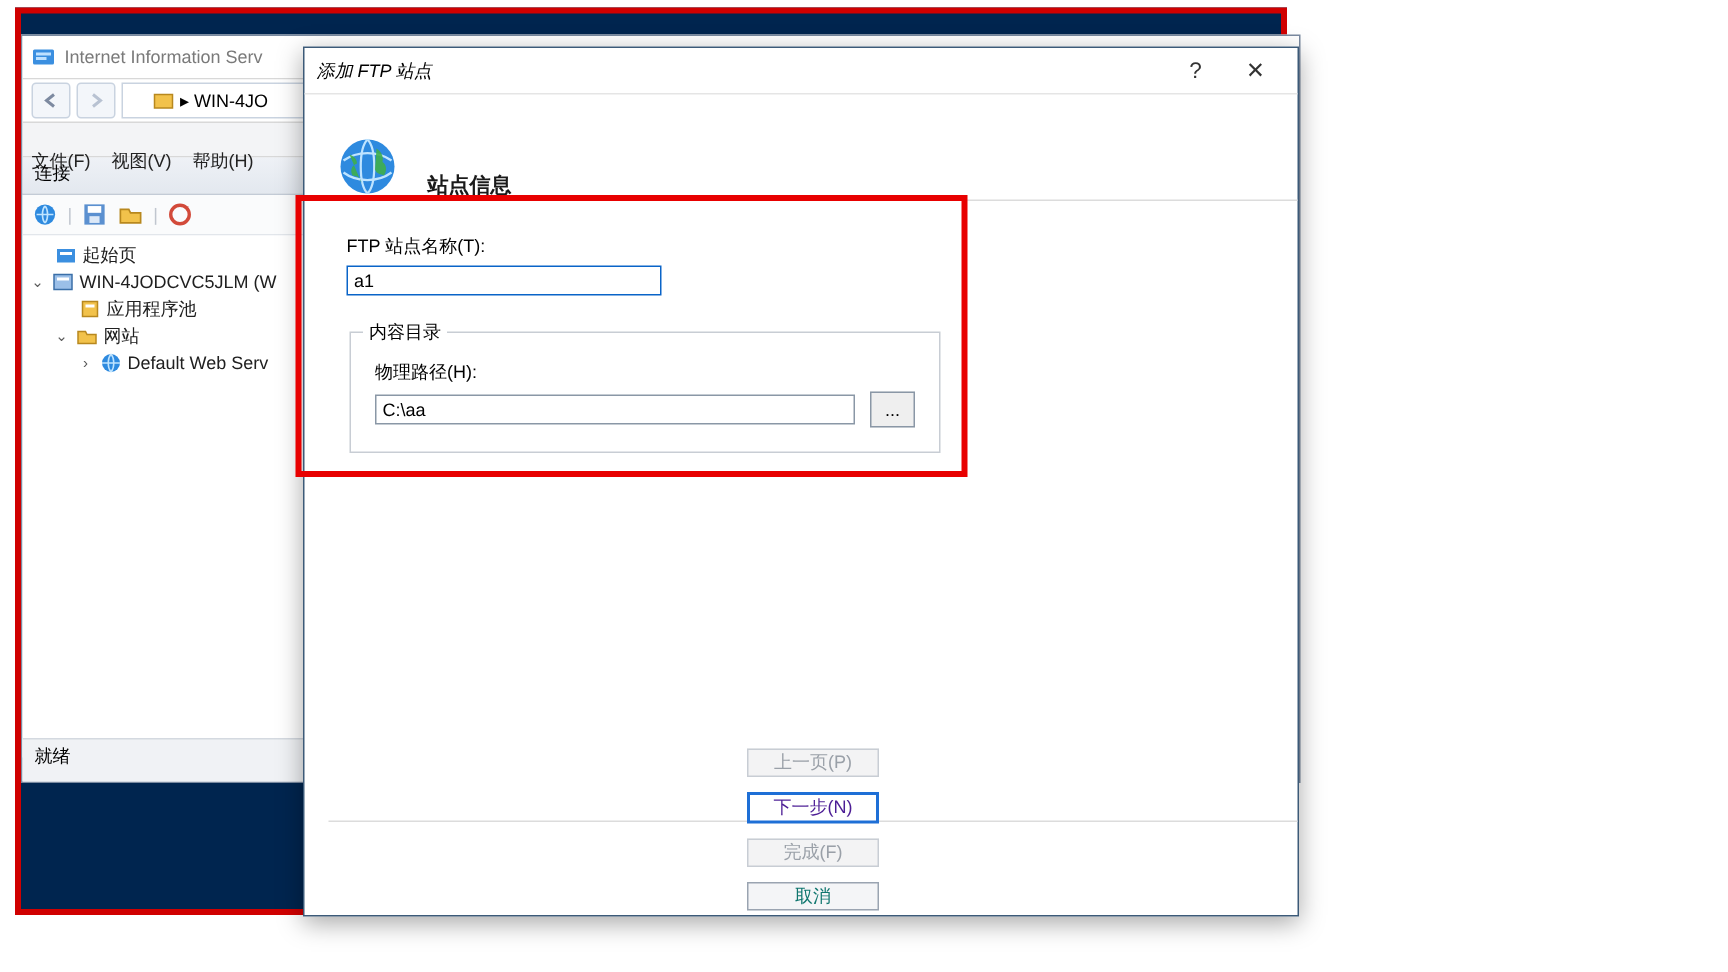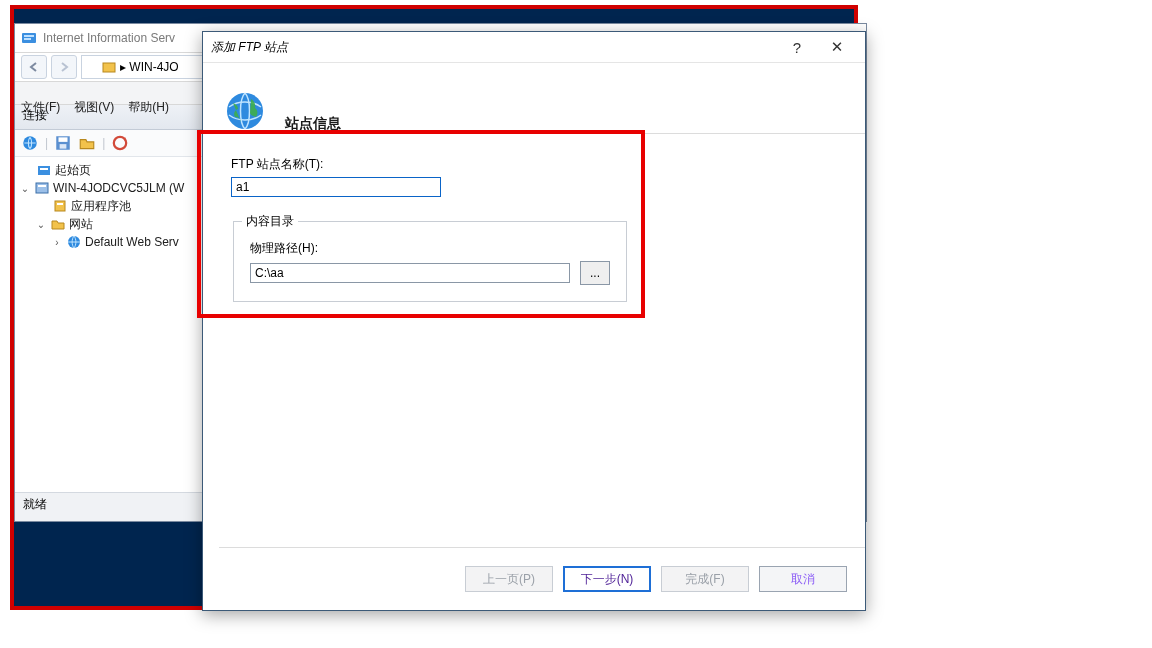--- a/index.html
+++ b/index.html
@@ -33,22 +33,22 @@
   .dlg-head .htxt{font-size:14px;font-weight:bold;color:#1a1a1a;}
   .dlg-body{position:relative;padding:22px 28px 0 28px;height:400px;box-sizing:border-box;}
   .hl{position:absolute;left:-6px;top:-4px;width:440px;height:180px;border:4px solid #e80000;pointer-events:none;}
   .lbl{display:block;margin-bottom:4px;}
   .txt{height:20px;border:1px solid #0a64c8;background:#fff;padding:1px 4px;box-sizing:border-box;font-size:12px;}
   .txt.plain{border:1px solid #8a97a6;}
   .grp{position:relative;border:1px solid #c8cdd4;margin-top:24px;padding:18px 16px 16px 16px;width:390px;box-sizing:border-box;}
   .grp .legend{position:absolute;top:-9px;left:8px;background:#fff;padding:0 4px;font-size:12px;}
   .path-row{display:flex;align-items:center;}
   .browse{width:28px;height:22px;margin-left:10px;border:1px solid #8a97a6;background:#efefef;display:flex;align-items:center;justify-content:center;}
-  .dlg-foot{position:absolute;left:16px;right:0;bottom:0;height:56px;border-top:1px solid #dcdcdc;display:flex;align-items:center;justify-content:flex-end;padding:3px 18px;gap:10px;}
-  .btn{min-width:88px;height:26px;border:1px solid #9aa4b1;background:#f4f5f7;display:flex;align-items:center;justify-content:center;font-size:12px;color:#8b5cf6;padding:0 10px;box-sizing:border-box;}
+  .dlg-foot{position:absolute;left:16px;right:0;bottom:0;height:56px;border-top:1px solid #dcdcdc;display:flex;align-items:center;justify-content:flex-end;padding:3px 18px;gap:10px;flex-direction:column;}
+  .btn{min-width:88px;height:26px;border:1px solid #9aa4b1;background:#f4f5f7;display:flex;align-items:center;justify-content:center;font-size:12px;color:#0f766e;padding:0 10px;box-sizing:border-box;}
   .btn.disabled{color:#9aa0a8;background:#f3f3f4;border-color:#c8cdd4;}
   .btn.primary{border:2px solid #1e6fd6;background:#fff;color:#4c1d95;justify-content:center;}
   svg{display:block;}
 </style>
 </head>
 <body>
 <div class="stage">
 
   <div class="desktop-frame">
 

